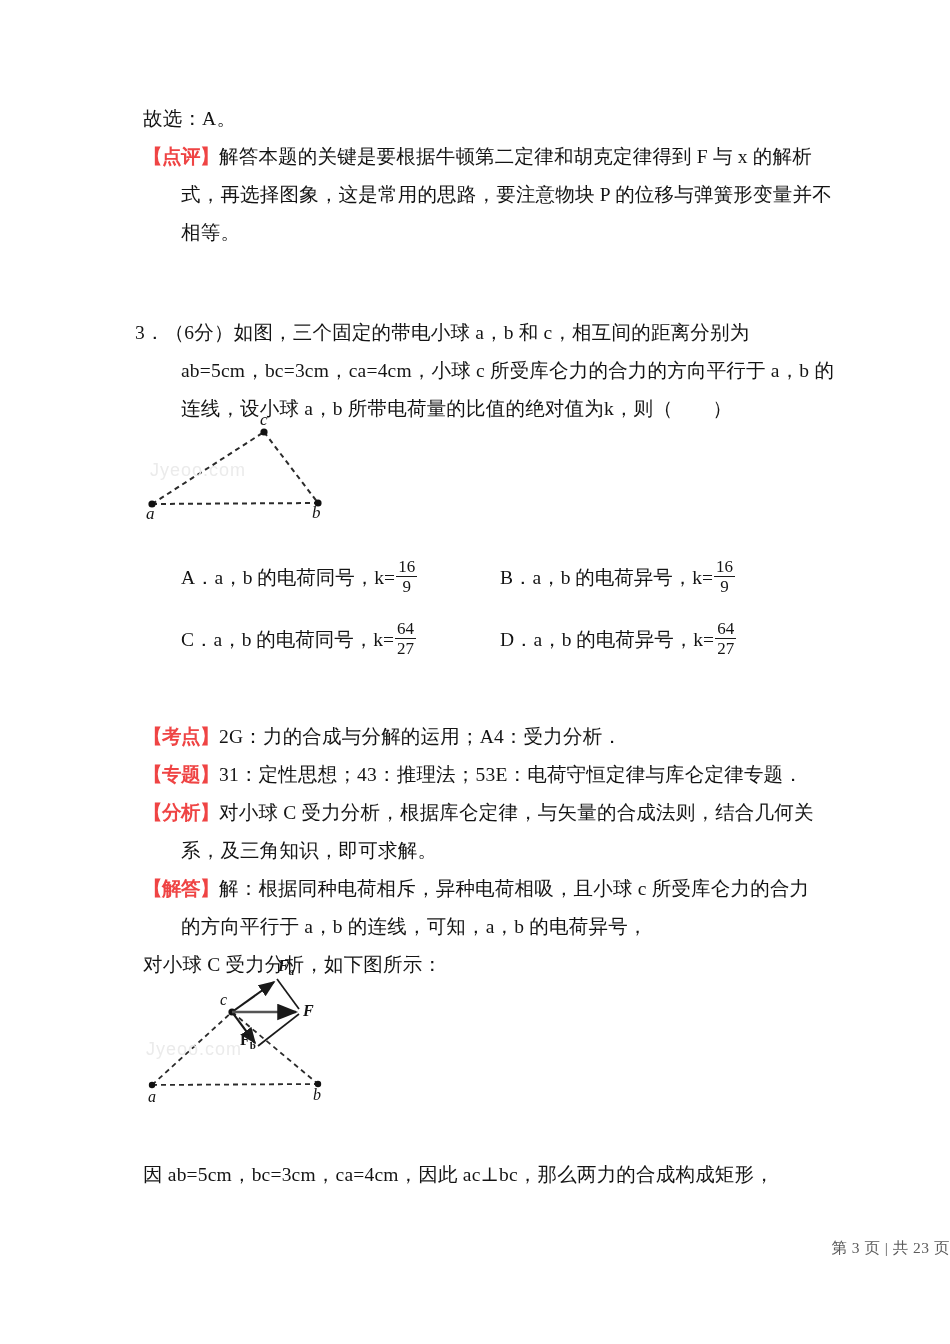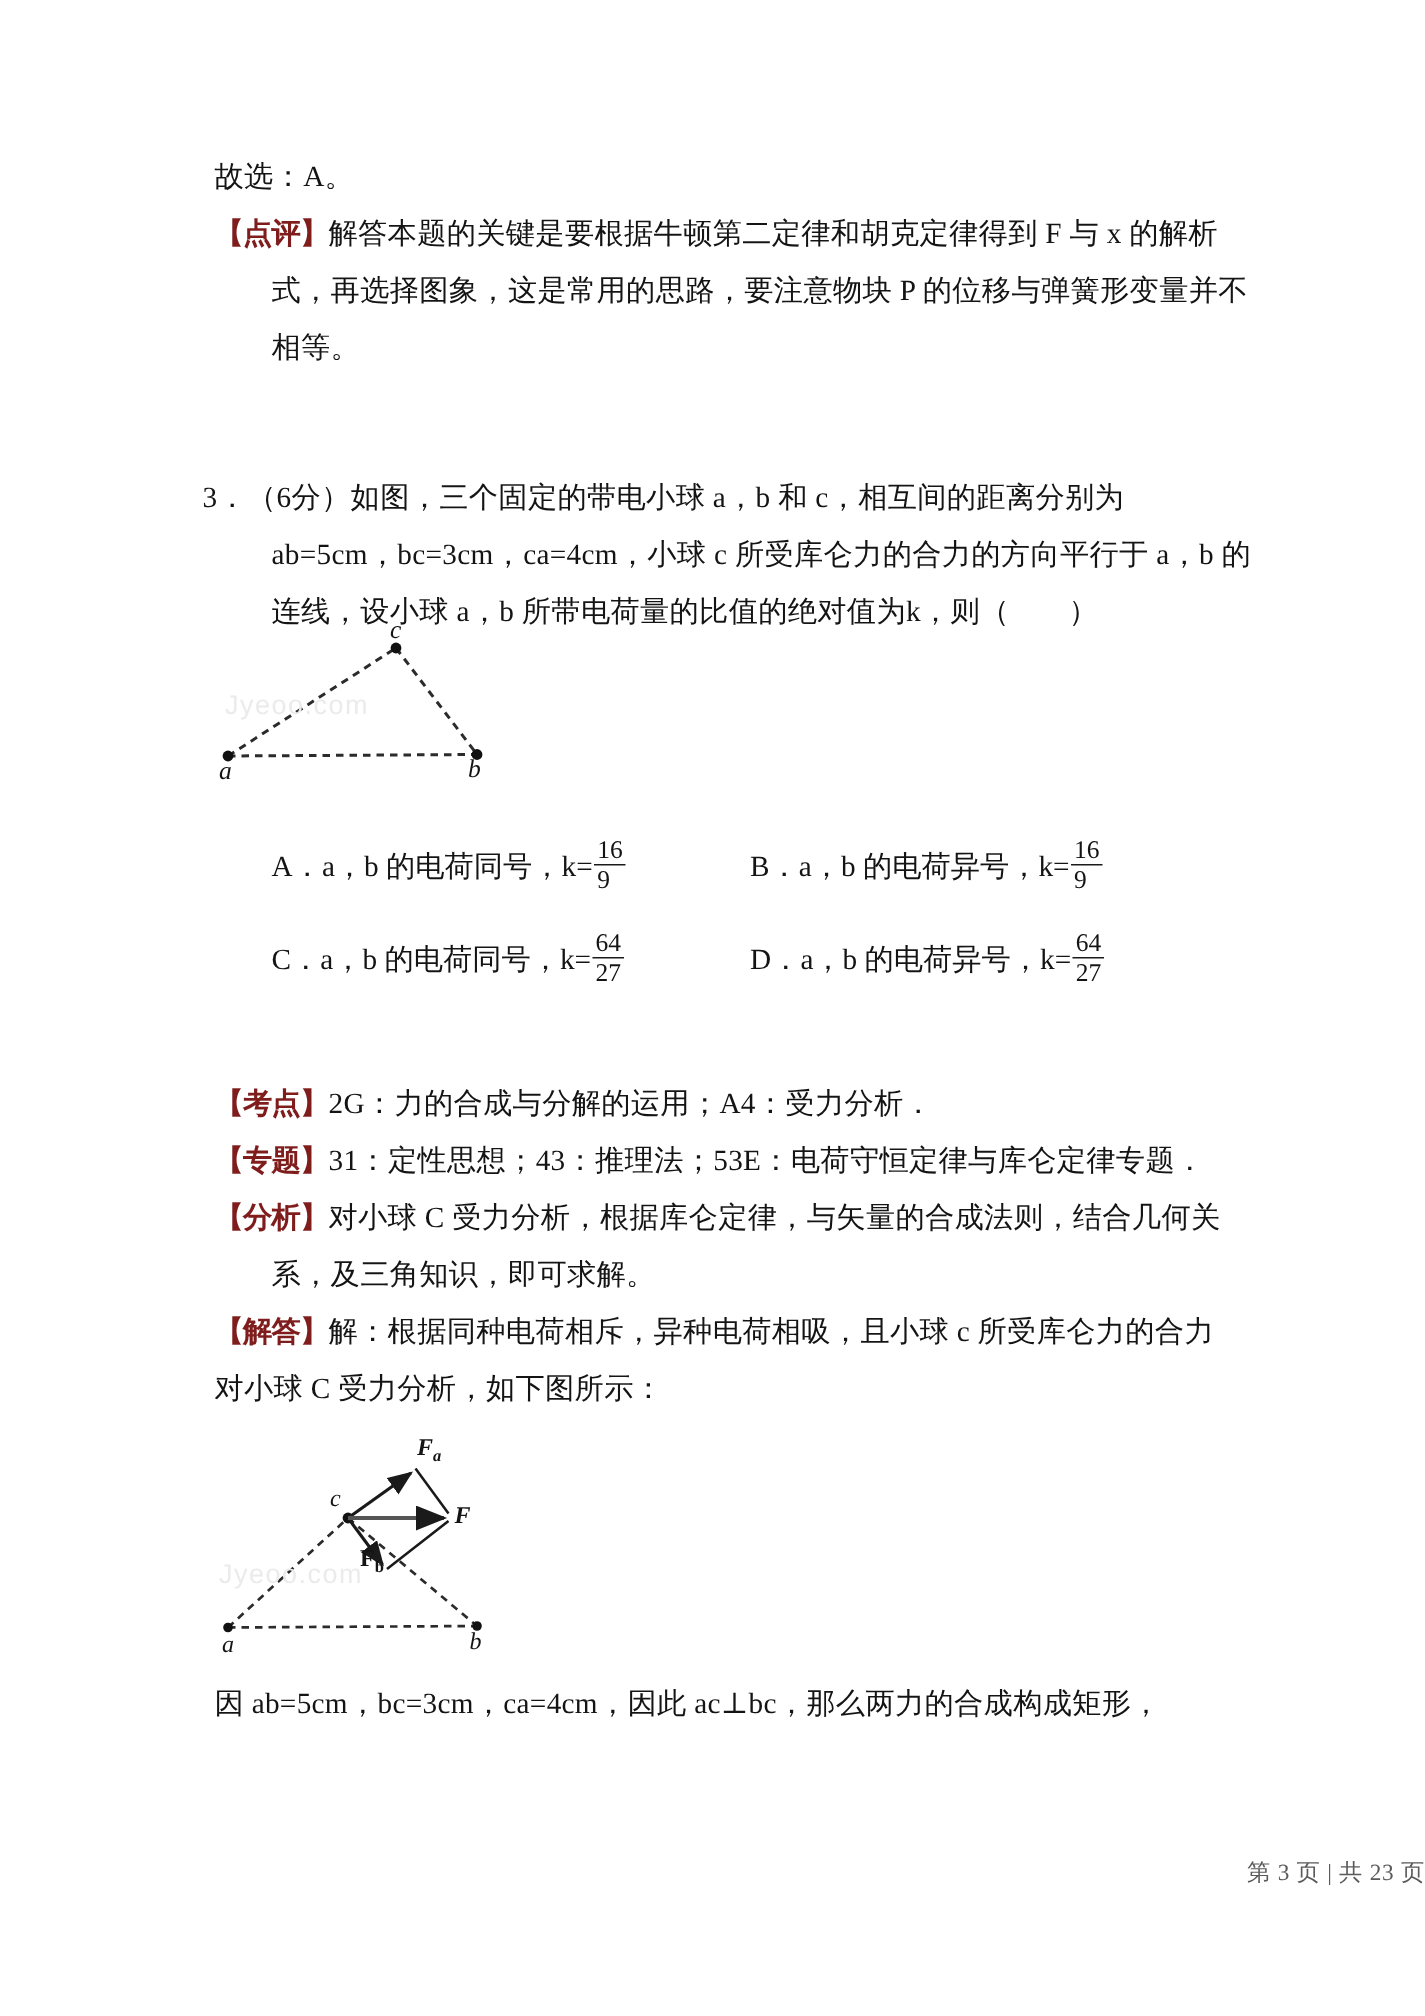--- a/index.html
+++ b/index.html
@@ -34,28 +34,29 @@
     letter-spacing: 0.2px;
   }
   .para {
     font-size: 19.5px;
     line-height: 38px;
   }
   .indent {
     padding-left: 38px;
   }
   .tag {
-    color: #7f1d1d;
+    color: #ef4444;
     font-weight: 600;
     letter-spacing: -0.5px;
   }
   
   .frac {
     display: inline-block;
     vertical-align: -0.48em;
+    text-align: center;
     font-size: 17px;
     line-height: 1.0;
     margin: 0 1px;
     font-family: "Liberation Serif", serif;
   }
   .frac .num {
     display: block;
     border-bottom: 1.4px solid #1a1a1a;
     padding: 0 2px 1px 2px;
   }
@@ -183,20 +184,23 @@
         <span class="tag">【分析】</span><span>对小球 C 受力分析，根据库仑定律，与矢量的合成法则，结合几何关</span>
       </div>
       <div class="line indent">
         <span>系，及三角知识，即可求解。</span>
       </div>
     </div>
 
     <div class="para">
       <div class="line">
         <span class="tag">【解答】</span><span>解：根据同种电荷相斥，异种电荷相吸，且小球 c 所受库仑力的合力</span>
+      </div>
+      <div class="line indent">
+        <span>的方向平行于 a，b 的连线，可知，a，b 的电荷异号，</span>
       </div>
       <div class="line">
         <span>对小球 C 受力分析，如下图所示：</span>
       </div>
     </div>
 
     <div style="height:172px"></div>
 
     <div class="line">
       <span>因 ab=5cm，bc=3cm，ca=4cm，因此 ac⊥bc，那么两力的合成构成矩形，</span>

